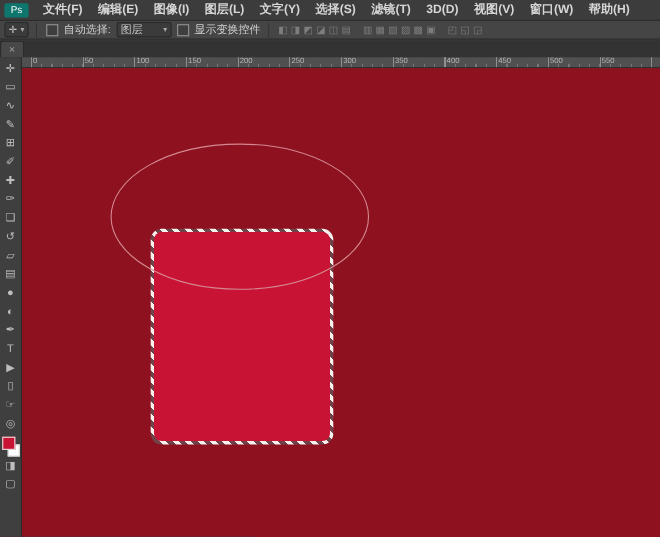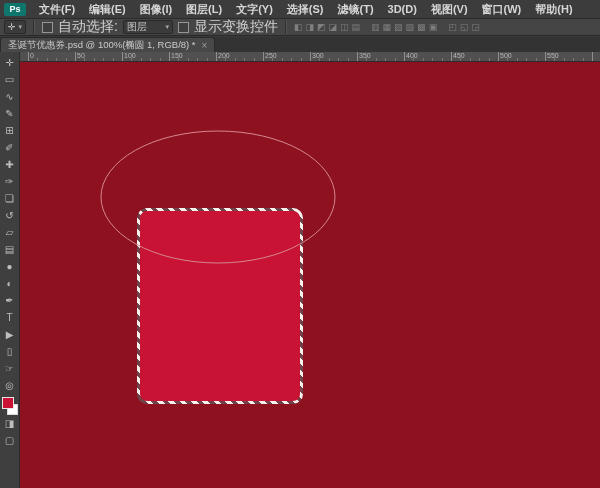--- a/index.html
+++ b/index.html
@@ -11,21 +11,21 @@
     user-select:none;
   }
   
   .menu-bar{
     position:absolute;left:0;top:0;width:600px;height:18px;
     background:#3c3c3c;border-bottom:1px solid #2a2a2a;
     display:flex;align-items:center;
   }
   .ps-logo{
     width:22px;height:13px;margin:0 6px 0 4px;border-radius:2px;
-    background:#0f766e;color:#fff;font-weight:bold;font-size:9px;
+    background:#0f766e;color:#fff;font-weight:normal;font-size:9px;
     display:flex;align-items:center;justify-content:center;
   }
   .menu-items{display:flex;height:100%;align-items:center;font-weight:bold;}
   .menu-item{
     padding:0 7px;font-size:11px;color:#d6d6d6;line-height:18px;white-space:nowrap;cursor:default;
   }
   
   .options-bar{
     position:absolute;left:0;top:19px;width:600px;height:17px;
     background:#454545;border-bottom:1px solid #2a2a2a;
@@ -34,21 +34,21 @@
   .tool-preset,.select{
     background:#3b3b3b;border:1px solid #282828;border-radius:2px;height:12px;
     display:flex;align-items:center;gap:3px;padding:0 3px;color:#c8c8c8;font-size:9px;
   }
   .select{min-width:42px;justify-content:space-between;font-size:10px;}
   .dd-arrow{font-size:7px;color:#aaa;}
   .sep{width:1px;height:13px;background:#2e2e2e;border-right:1px solid #555;margin:0 2px;}
   .checkbox{
     width:9px;height:9px;background:#3e3e3e;border:1px solid #969696;display:inline-block;box-sizing:content-box;
   }
-  .opt-label{font-size:14px;color:#cfcfcf;white-space:nowrap;}
+  .opt-label{font-size:10px;color:#cfcfcf;white-space:nowrap;}
   .align-icons{display:flex;align-items:center;gap:3px;}
   .opt-icon{font-size:9px;color:#7e7e7e;line-height:13px;}
   .opt-icon:nth-child(7),.opt-icon:nth-child(13){margin-left:8px;}
   
   .tab-bar{
     position:absolute;left:0;top:37px;width:600px;height:15px;
     background:#333333;border-bottom:1px solid #272727;
     display:flex;align-items:flex-end;
   }
   .doc-tab{
@@ -147,21 +147,20 @@
       <div class="opt-icon">▩</div>
       <div class="opt-icon">▣</div>
       <div class="opt-icon">◰</div>
       <div class="opt-icon">◱</div>
       <div class="opt-icon">◲</div>
     </div>
 </div>
 
 <div class="tab-bar">
   <div class="doc-tab">
-    <span>圣诞节优惠券.psd @ 100%(椭圆 1, RGB/8) *</span>
     <span class="tab-close">×</span>
   </div>
 </div>
 
 <div class="ruler" id="ruler">
     <span class="tick-label" style="left: 10px;">0</span>
     <span class="tick-label" style="left: 57px;">50</span>
     <span class="tick-label" style="left: 104px;">100</span>
     <span class="tick-label" style="left: 151px;">150</span>
     <span class="tick-label" style="left: 198px;">200</span>

